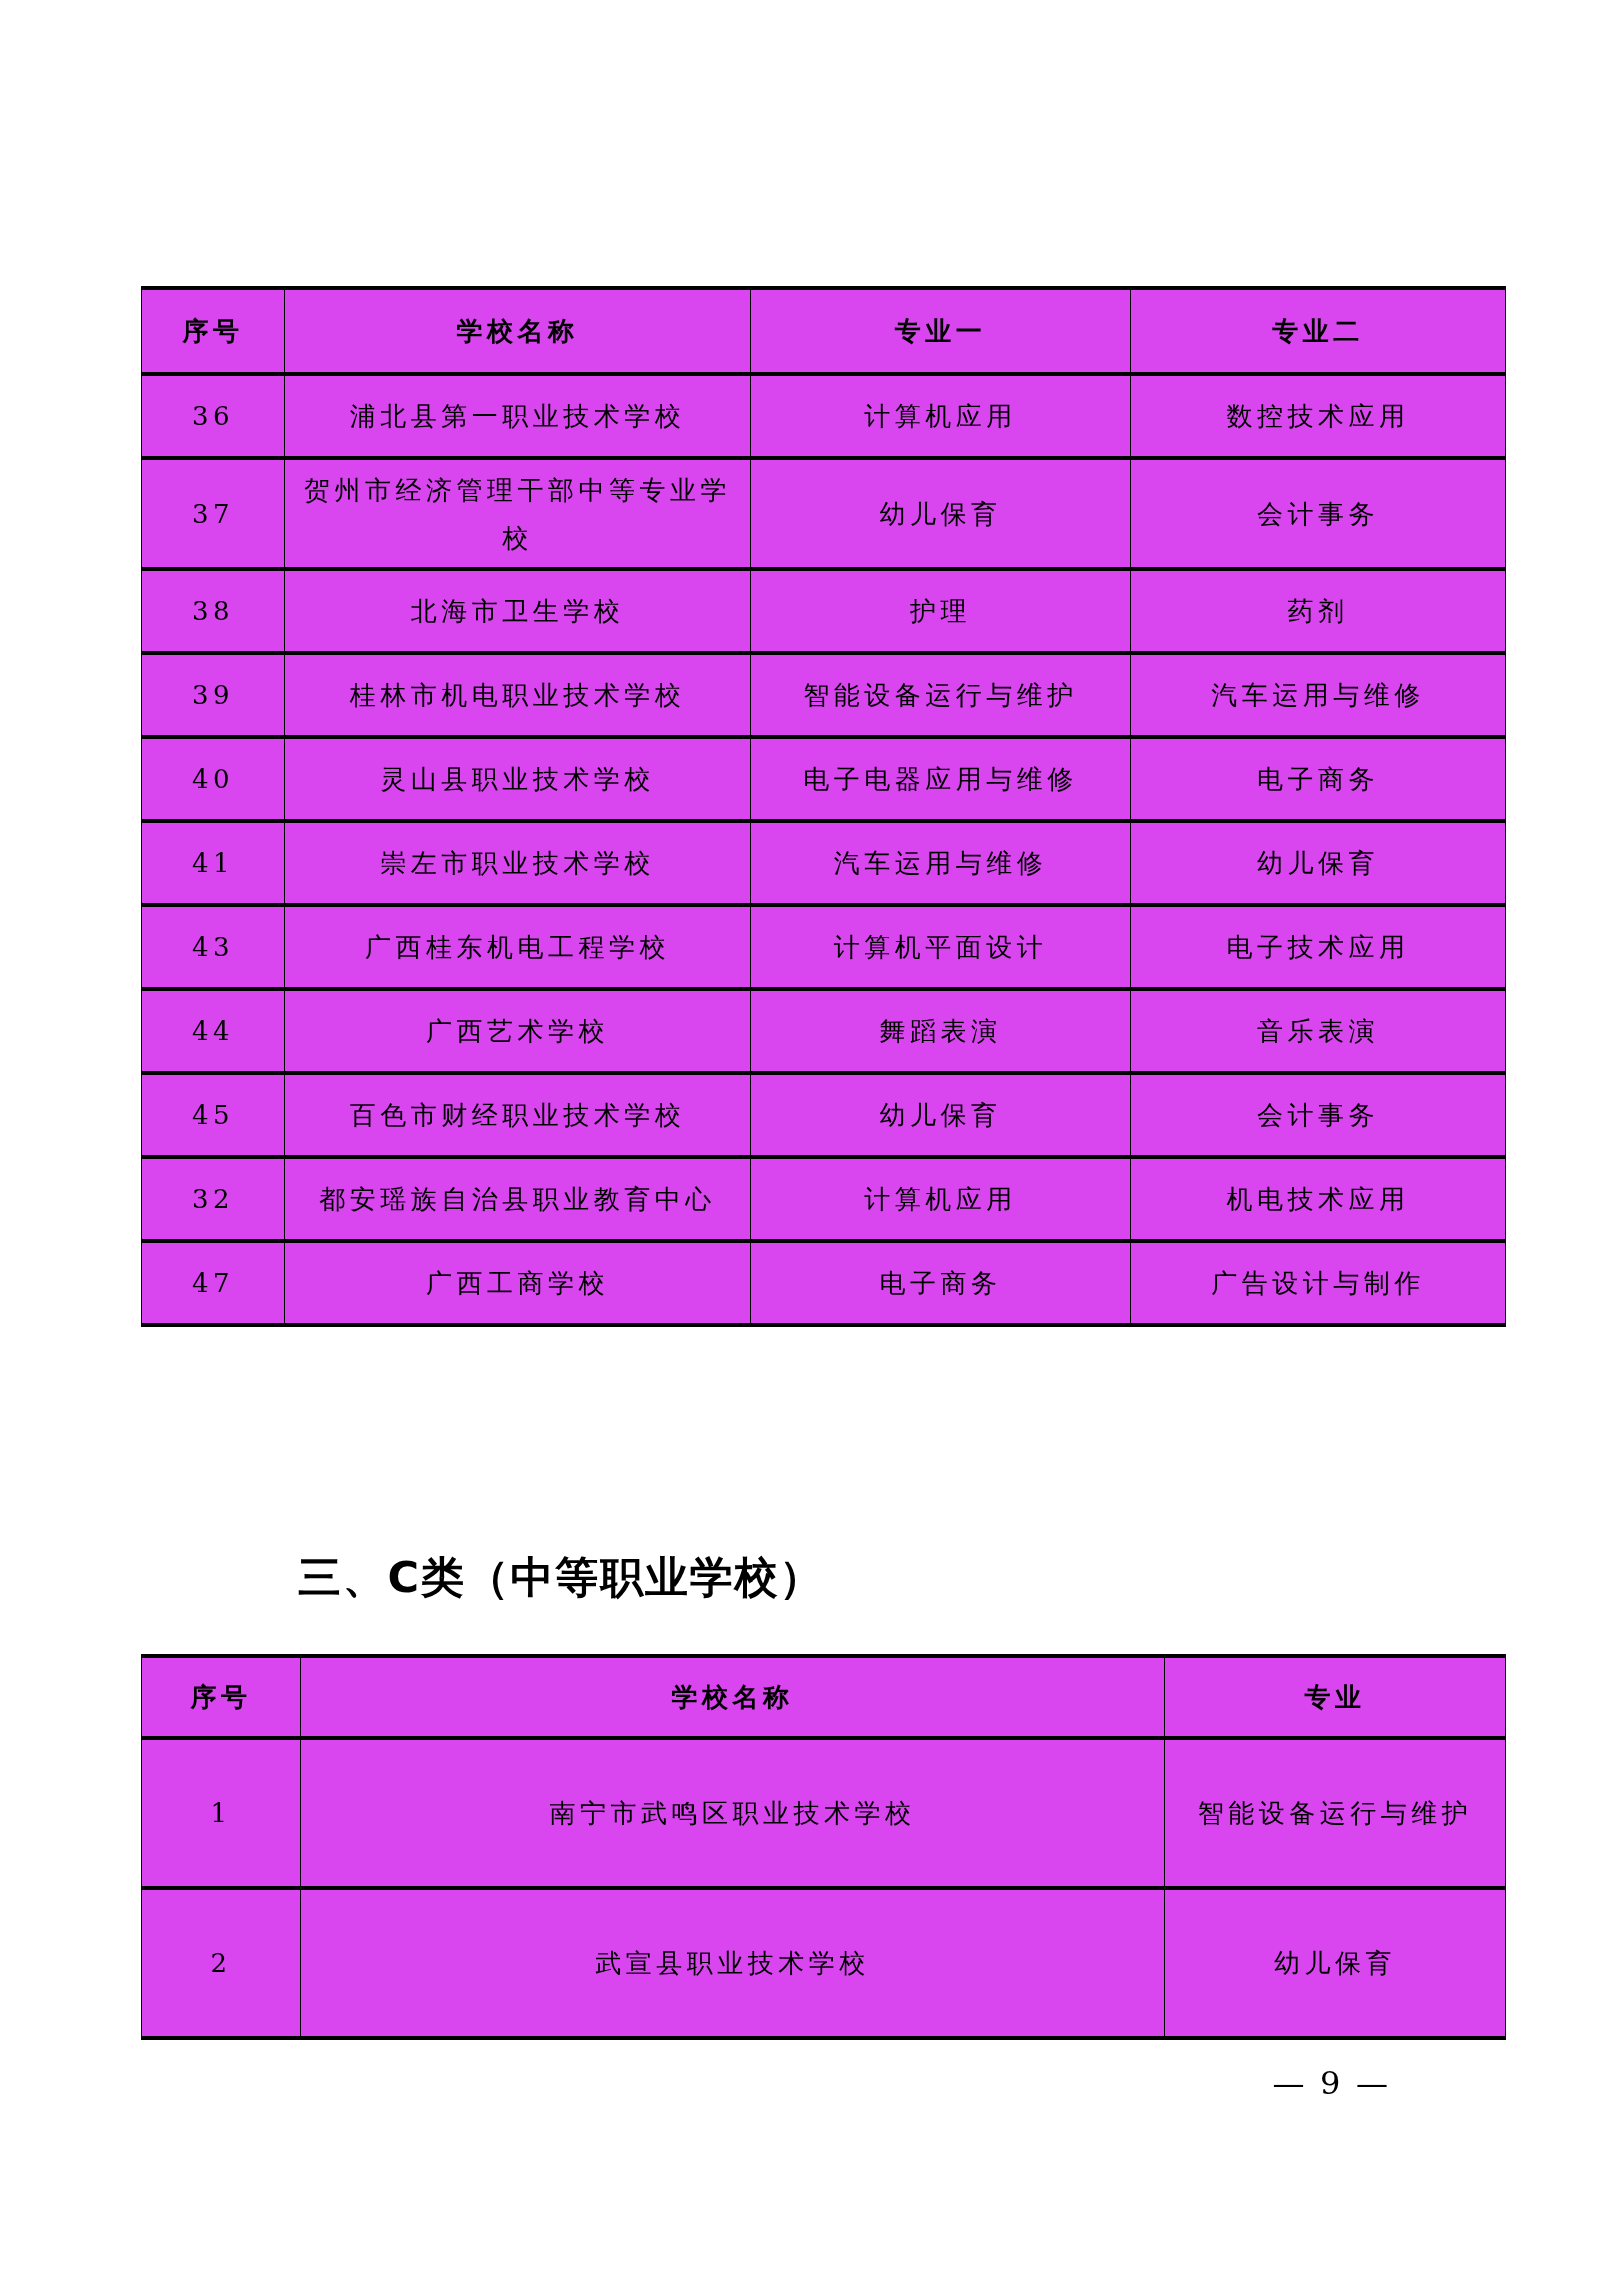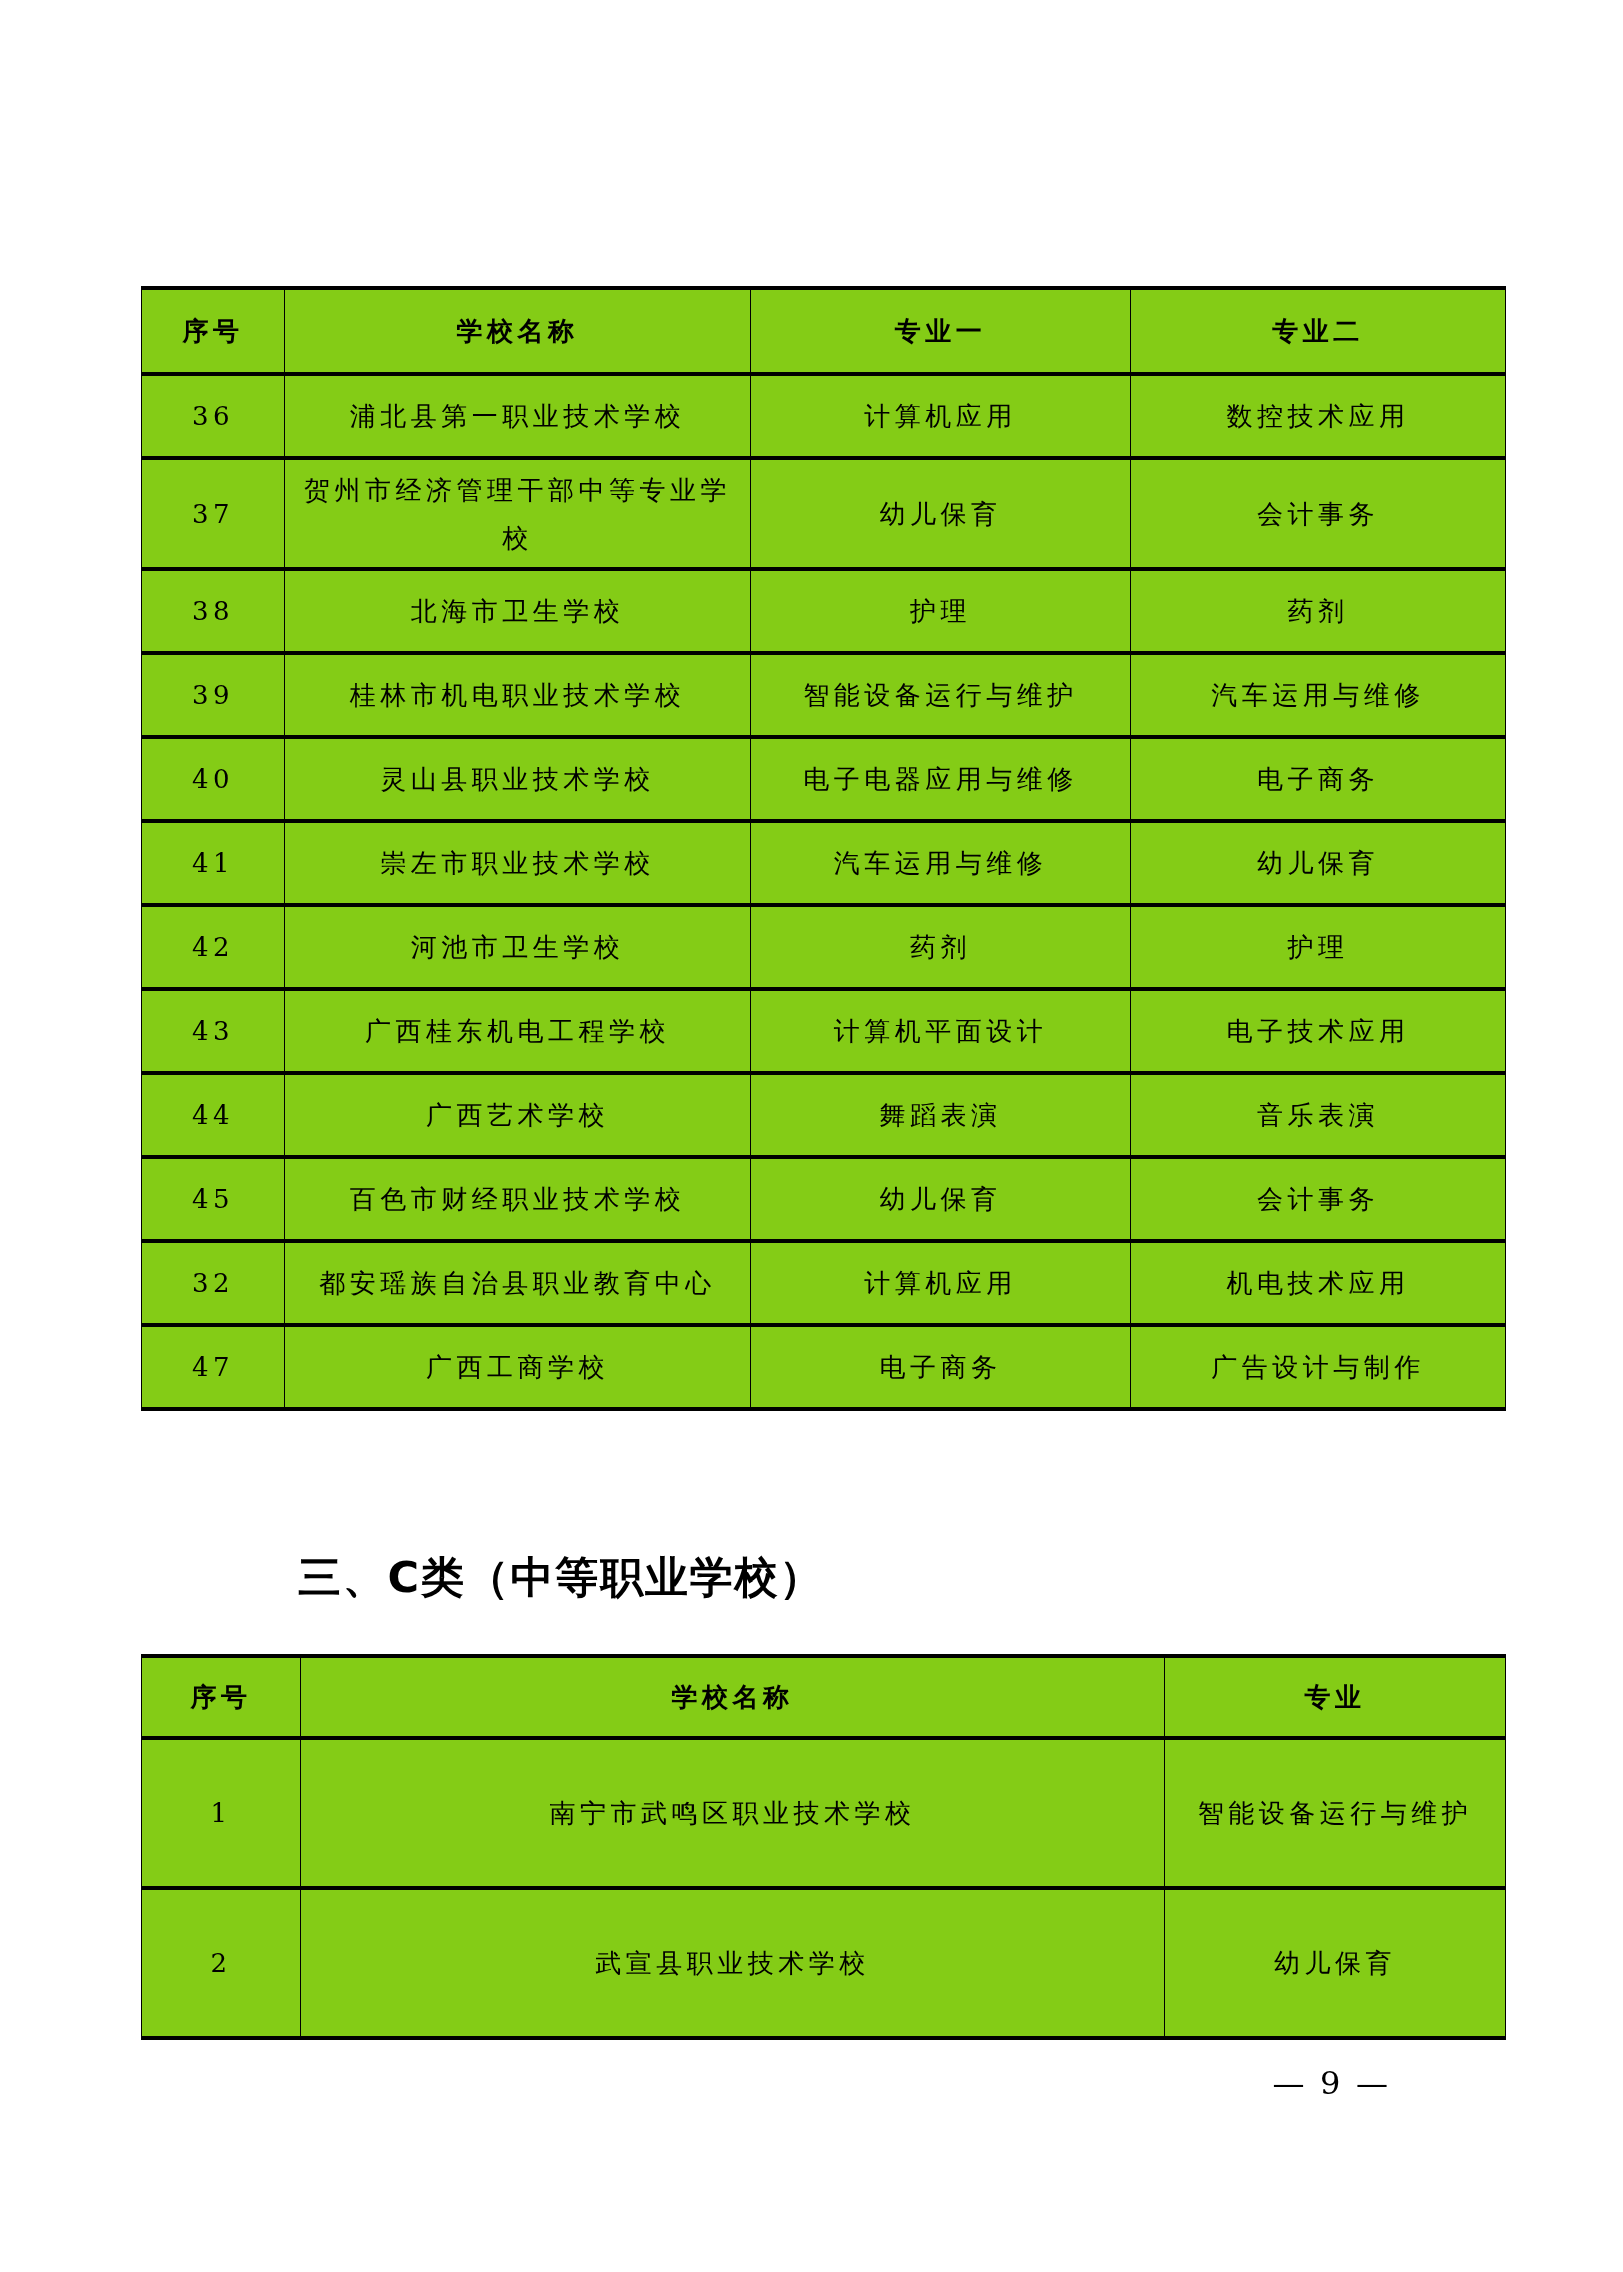--- a/index.html
+++ b/index.html
@@ -9,21 +9,21 @@
     height: 2296px;
     background: #ffffff;
     color: #000000;
     font-family: "DejaVu Serif", "Liberation Serif", serif;
     overflow: hidden;
   }
   table.doc-table {
     position: absolute;
     border-collapse: collapse;
     table-layout: fixed;
-    background: #84cc16;
+    background: #d946ef;
     padding-left: 35px;
   }
   table.doc-table th,
   table.doc-table td {
     border-left: 1.4px solid #000;
     border-right: 1.4px solid #000;
     border-top: 4.1px solid #000;
     border-bottom: 4.1px solid #000;
     text-align: center;
     vertical-align: middle;
@@ -118,26 +118,20 @@
         <td>电子电器应用与维修</td>
         <td>电子商务</td>
       </tr>
       <tr>
         <td class="num-cell">41</td>
         <td>崇左市职业技术学校</td>
         <td>汽车运用与维修</td>
         <td>幼儿保育</td>
       </tr>
       <tr>
-        <td class="num-cell">42</td>
-        <td>河池市卫生学校</td>
-        <td>药剂</td>
-        <td>护理</td>
-      </tr>
-      <tr>
         <td class="num-cell">43</td>
         <td>广西桂东机电工程学校</td>
         <td>计算机平面设计</td>
         <td>电子技术应用</td>
       </tr>
       <tr>
         <td class="num-cell">44</td>
         <td>广西艺术学校</td>
         <td>舞蹈表演</td>
         <td>音乐表演</td>

